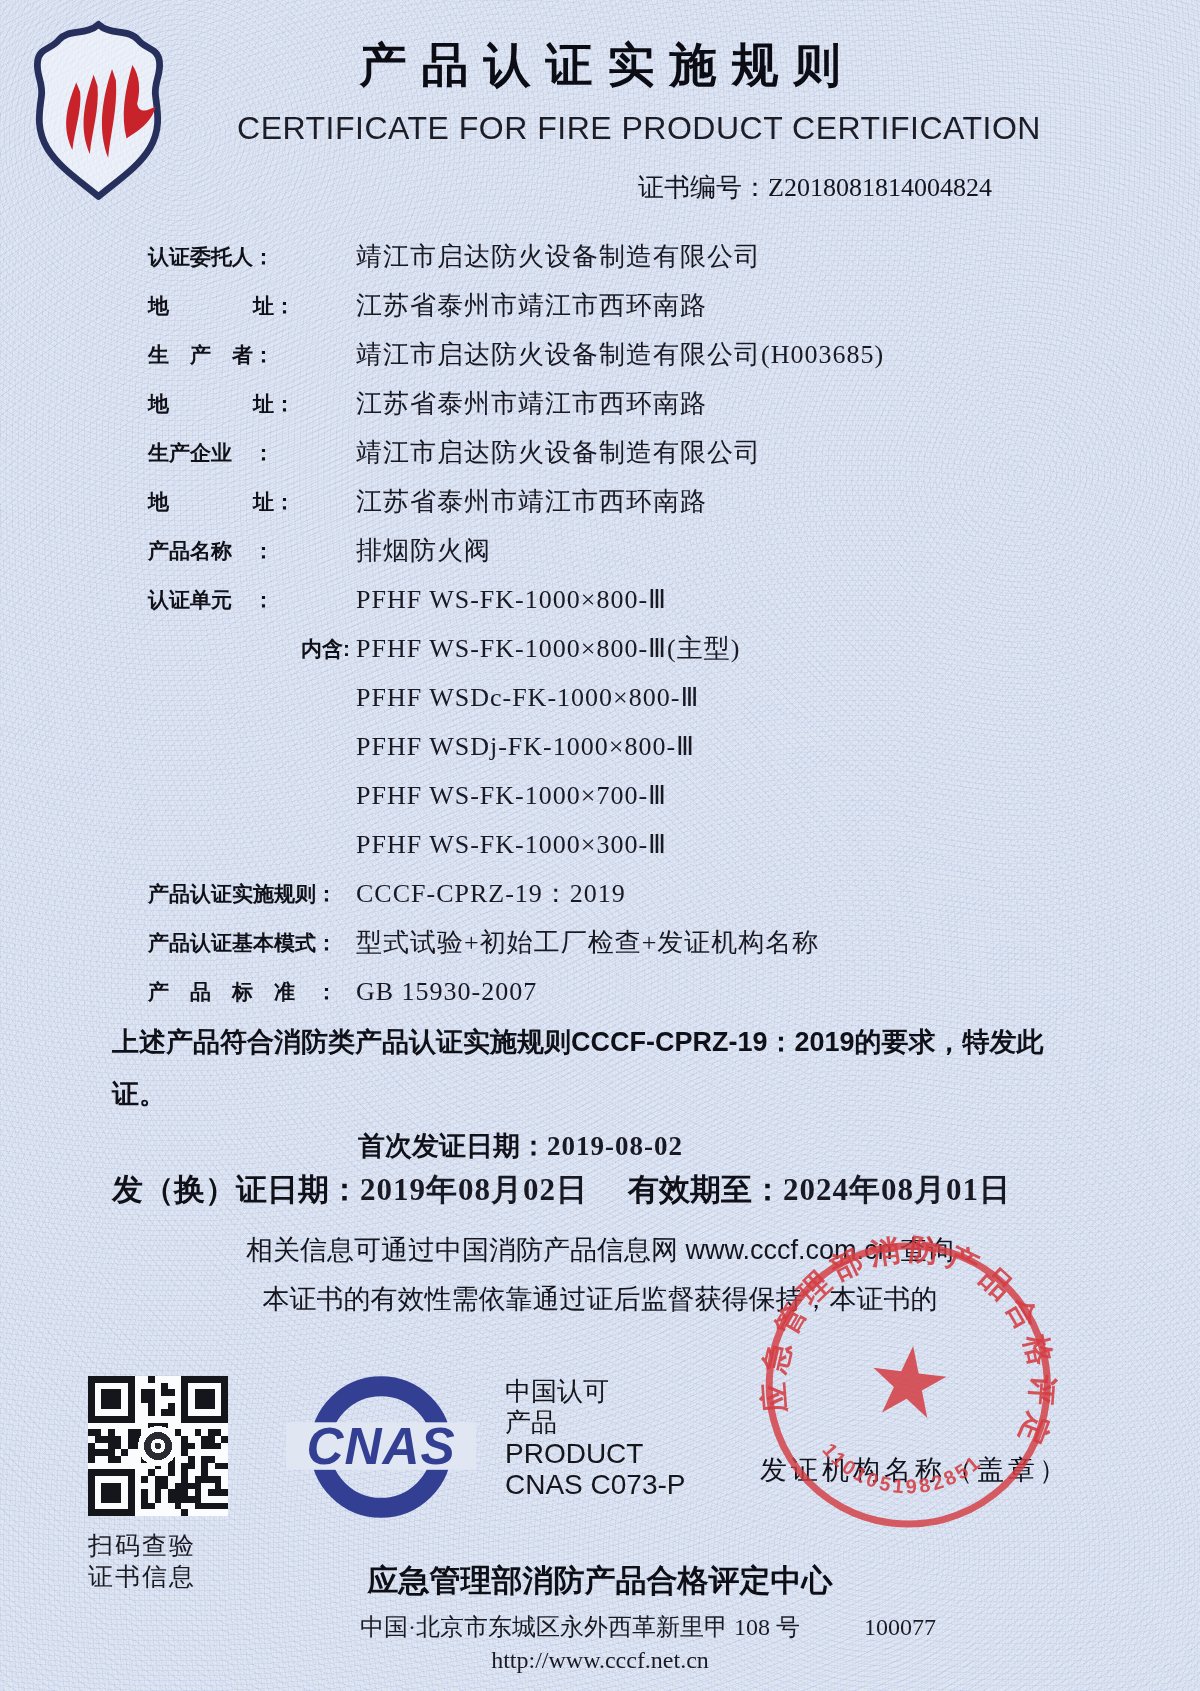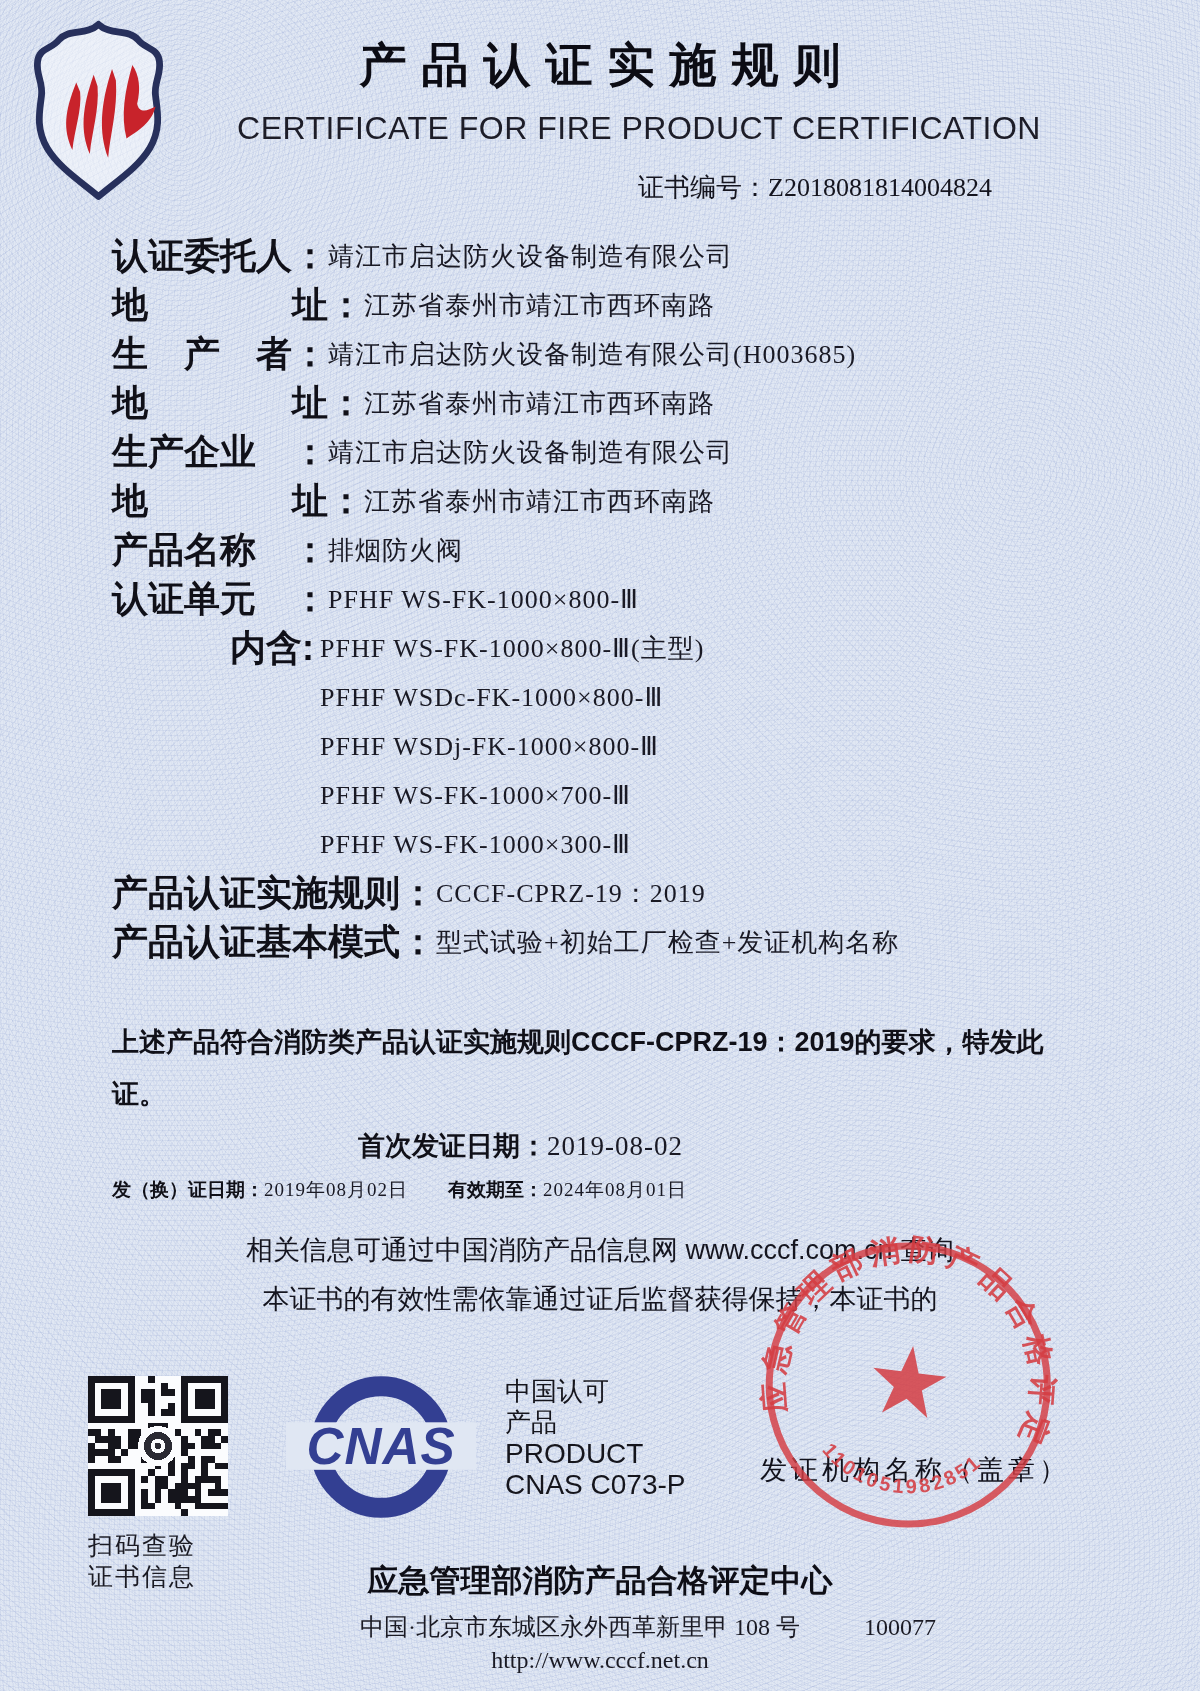--- a/index.html
+++ b/index.html
@@ -14,28 +14,28 @@
       repeating-linear-gradient(90deg, rgba(150,165,210,.07) 0 1px, rgba(255,255,255,0) 1px 3px);
     font-family:"Liberation Sans", sans-serif;color:#14141f;
   }
   .abs{position:absolute;}
   .title-cn{top:34px;left:0;width:100%;text-align:center;font-size:47px;font-weight:bold;
             letter-spacing:15px;text-indent:15px;color:#0c0c14;}
   .title-en{top:110px;left:0;width:100%;text-align:center;font-size:32px;letter-spacing:.5px;color:#1d1d28;margin-left:39px;}
   .cert-no{top:170px;right:208px;font-family:"Liberation Serif", serif;font-size:26px;color:#15151f;}
   .main{top:232px;left:112px;width:1010px;}
   .row{display:flex;align-items:center;height:49px;}
-  .flabel{display:inline-block;min-width:208px;font-weight:bold;font-size:36px;white-space:pre;color:#101018;}
+  .flabel{display:inline-block;min-width:208px;font-weight:bold;font-size:21px;white-space:pre;color:#101018;margin-left:36px;}
   .flabel.right{text-align:right;padding-right:6px;box-sizing:border-box;}
   .fvalue{font-family:"Liberation Serif", serif;font-size:26px;letter-spacing:1px;color:#191924;white-space:pre;}
   .statement{top:1016px;left:112px;width:945px;font-size:27px;font-weight:bold;line-height:52px;color:#101018;}
   .first-issue{top:1128px;left:358px;font-size:27px;}
-  .issue-row{top:1173px;left:112px;font-size:19px;line-height:34px;}
+  .issue-row{top:1173px;left:112px;font-size:31px;line-height:34px;}
   .dlabel{font-weight:bold;color:#101018;}
-  .dvalue{font-family:"Liberation Serif", serif;color:#191924;letter-spacing:1px;}
+  .dvalue{font-family:"Liberation Serif", serif;color:#191924;letter-spacing:1px;font-weight:bold;}
   .gap40{display:inline-block;width:40px;}
   .notice{top:1226px;left:0;width:100%;text-align:center;font-size:27px;line-height:49px;color:#15151f;}
   .qr-block{left:88px;top:1376px;width:150px;text-align:left;}
   .qr-caption{margin-top:10px;font-size:25px;line-height:31px;letter-spacing:2px;color:#1b1b24;}
   .cnas-logo{left:286px;top:1368px;}
   .cnas-text{left:505px;top:1376px;font-size:26px;line-height:31px;color:#15151c;}
   .cnas-text .latin{font-size:28px;}
   .stamp{left:753px;top:1230px;transform:rotate(7deg);z-index:3;}
   .issuer{left:760px;top:1452px;font-family:"Liberation Serif", serif;font-size:27px;letter-spacing:4px;
           color:#12121c;z-index:2;text-align:center;}
@@ -123,20 +123,24 @@
       <span class="fvalue">PFHF WS-FK-1000×300-Ⅲ</span>
     </div>
     <div class="row">
       <span class="flabel">产品认证实施规则：</span>
       <span class="fvalue">CCCF-CPRZ-19：2019</span>
     </div>
     <div class="row">
       <span class="flabel">产品认证基本模式：</span>
       <span class="fvalue">型式试验+初始工厂检查+发证机构名称</span>
     </div>
+    <div class="row">
+      <span class="flabel">产　品　标　准　：</span>
+      <span class="fvalue">GB 15930-2007</span>
+    </div>
   </div>
 
   <div class="abs statement">上述产品符合消防类产品认证实施规则CCCF-CPRZ-19：2019的要求，特发此证。</div>
 
   <div class="abs first-issue">
     <span class="dlabel">首次发证日期：</span><span class="dvalue">2019-08-02</span>
   </div>
   <div class="abs issue-row">
     <span class="dlabel">发（换）证日期：</span><span class="dvalue">2019年08月02日</span><span class="gap40"></span><span class="dlabel">有效期至：</span><span class="dvalue">2024年08月01日</span>
   </div>

